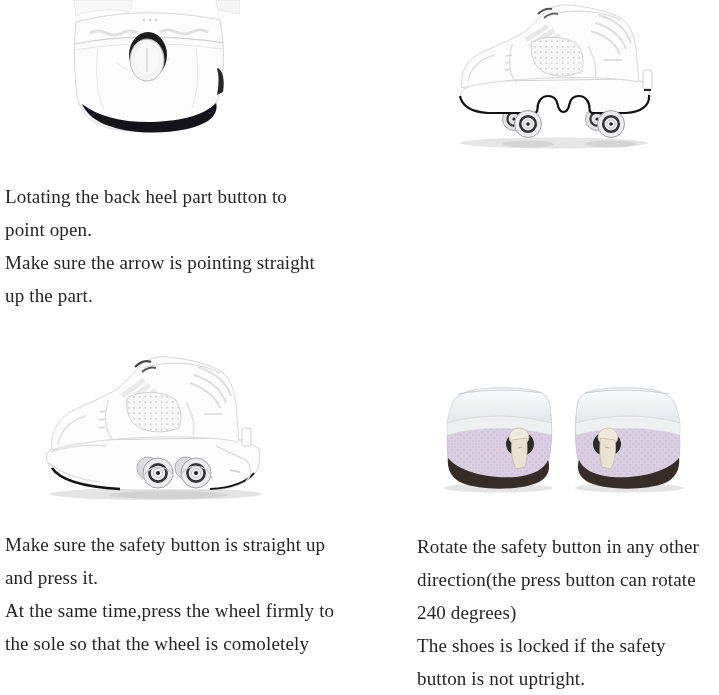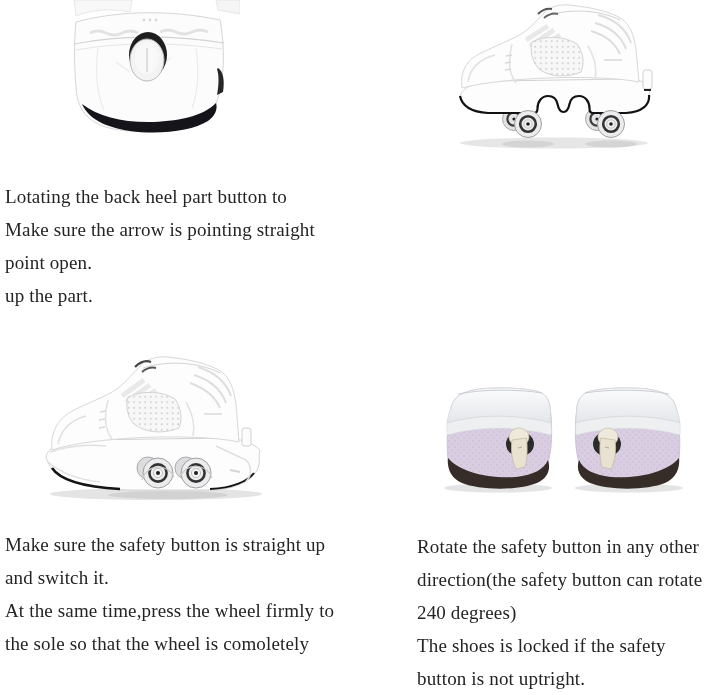--- a/index.html
+++ b/index.html
@@ -181,34 +181,34 @@
       </defs>
       <use href="#heelUnit"></use>
       <g transform="translate(251,0) scale(-1,1)">
         <use href="#heelUnit"></use>
       </g>
     </svg>
   </figure>
 
   <div class="cap cap-tl">
     <p>Lotating the back heel part button to</p>
+    <p>point open.</p>
     <p>Make sure the arrow is pointing straight</p>
-    <p>point open.</p>
     <p>up the part.</p>
   </div>
 
 
   <div class="cap cap-bl">
     <p>Make sure the safety button is straight up</p>
-    <p>and switch it.</p>
+    <p>and press it.</p>
     <p>At the same time,press the wheel firmly to</p>
     <p>the sole so that the wheel is comoletely</p>
   </div>
 
   <div class="cap cap-br">
     <p>Rotate the safety button in any other</p>
-    <p>direction(the safety button can rotate</p>
+    <p>direction(the press button can rotate</p>
     <p>240 degrees)</p>
     <p>The shoes is locked if the safety</p>
     <p>button is not uptright.</p>
   </div>
 
 </div>
 
 </body></html>

